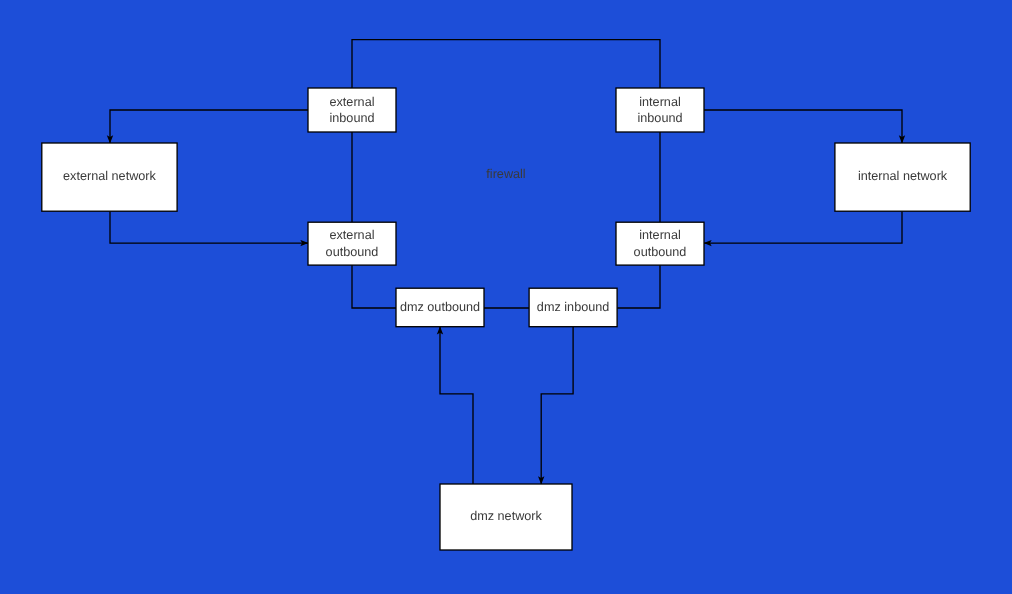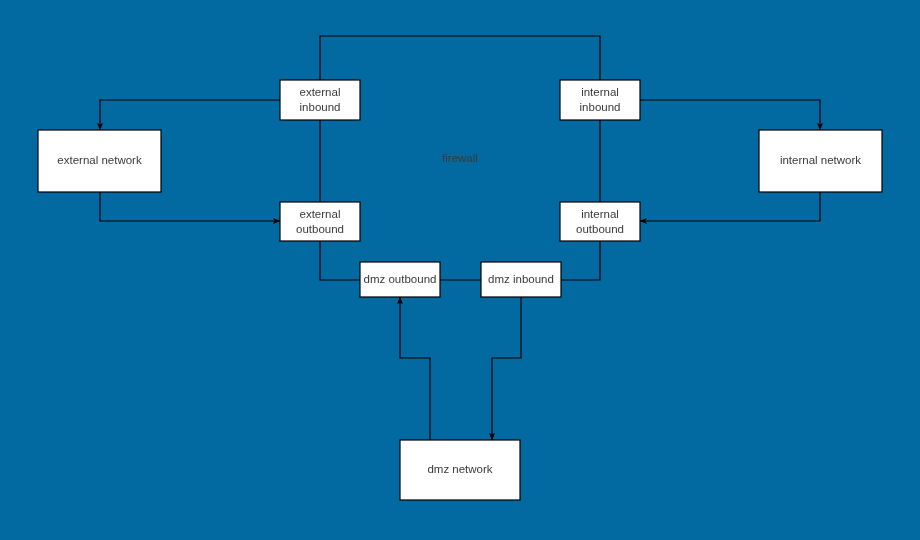--- a/index.html
+++ b/index.html
@@ -4,21 +4,21 @@
 <style>
   html, body {
     margin: 0;
     padding: 0;
     background: #ffffff;
   }
   #canvas {
     position: relative;
     width: 920px;
     height: 540px;
-    background: #0369a1;
+    background: #1d4ed8;
     font-family: "Liberation Sans", sans-serif;
     overflow: hidden;
   }
   svg.diagram {
     position: absolute;
     top: 0;
     left: 0;
     width: 920px;
     height: 540px;
   }

